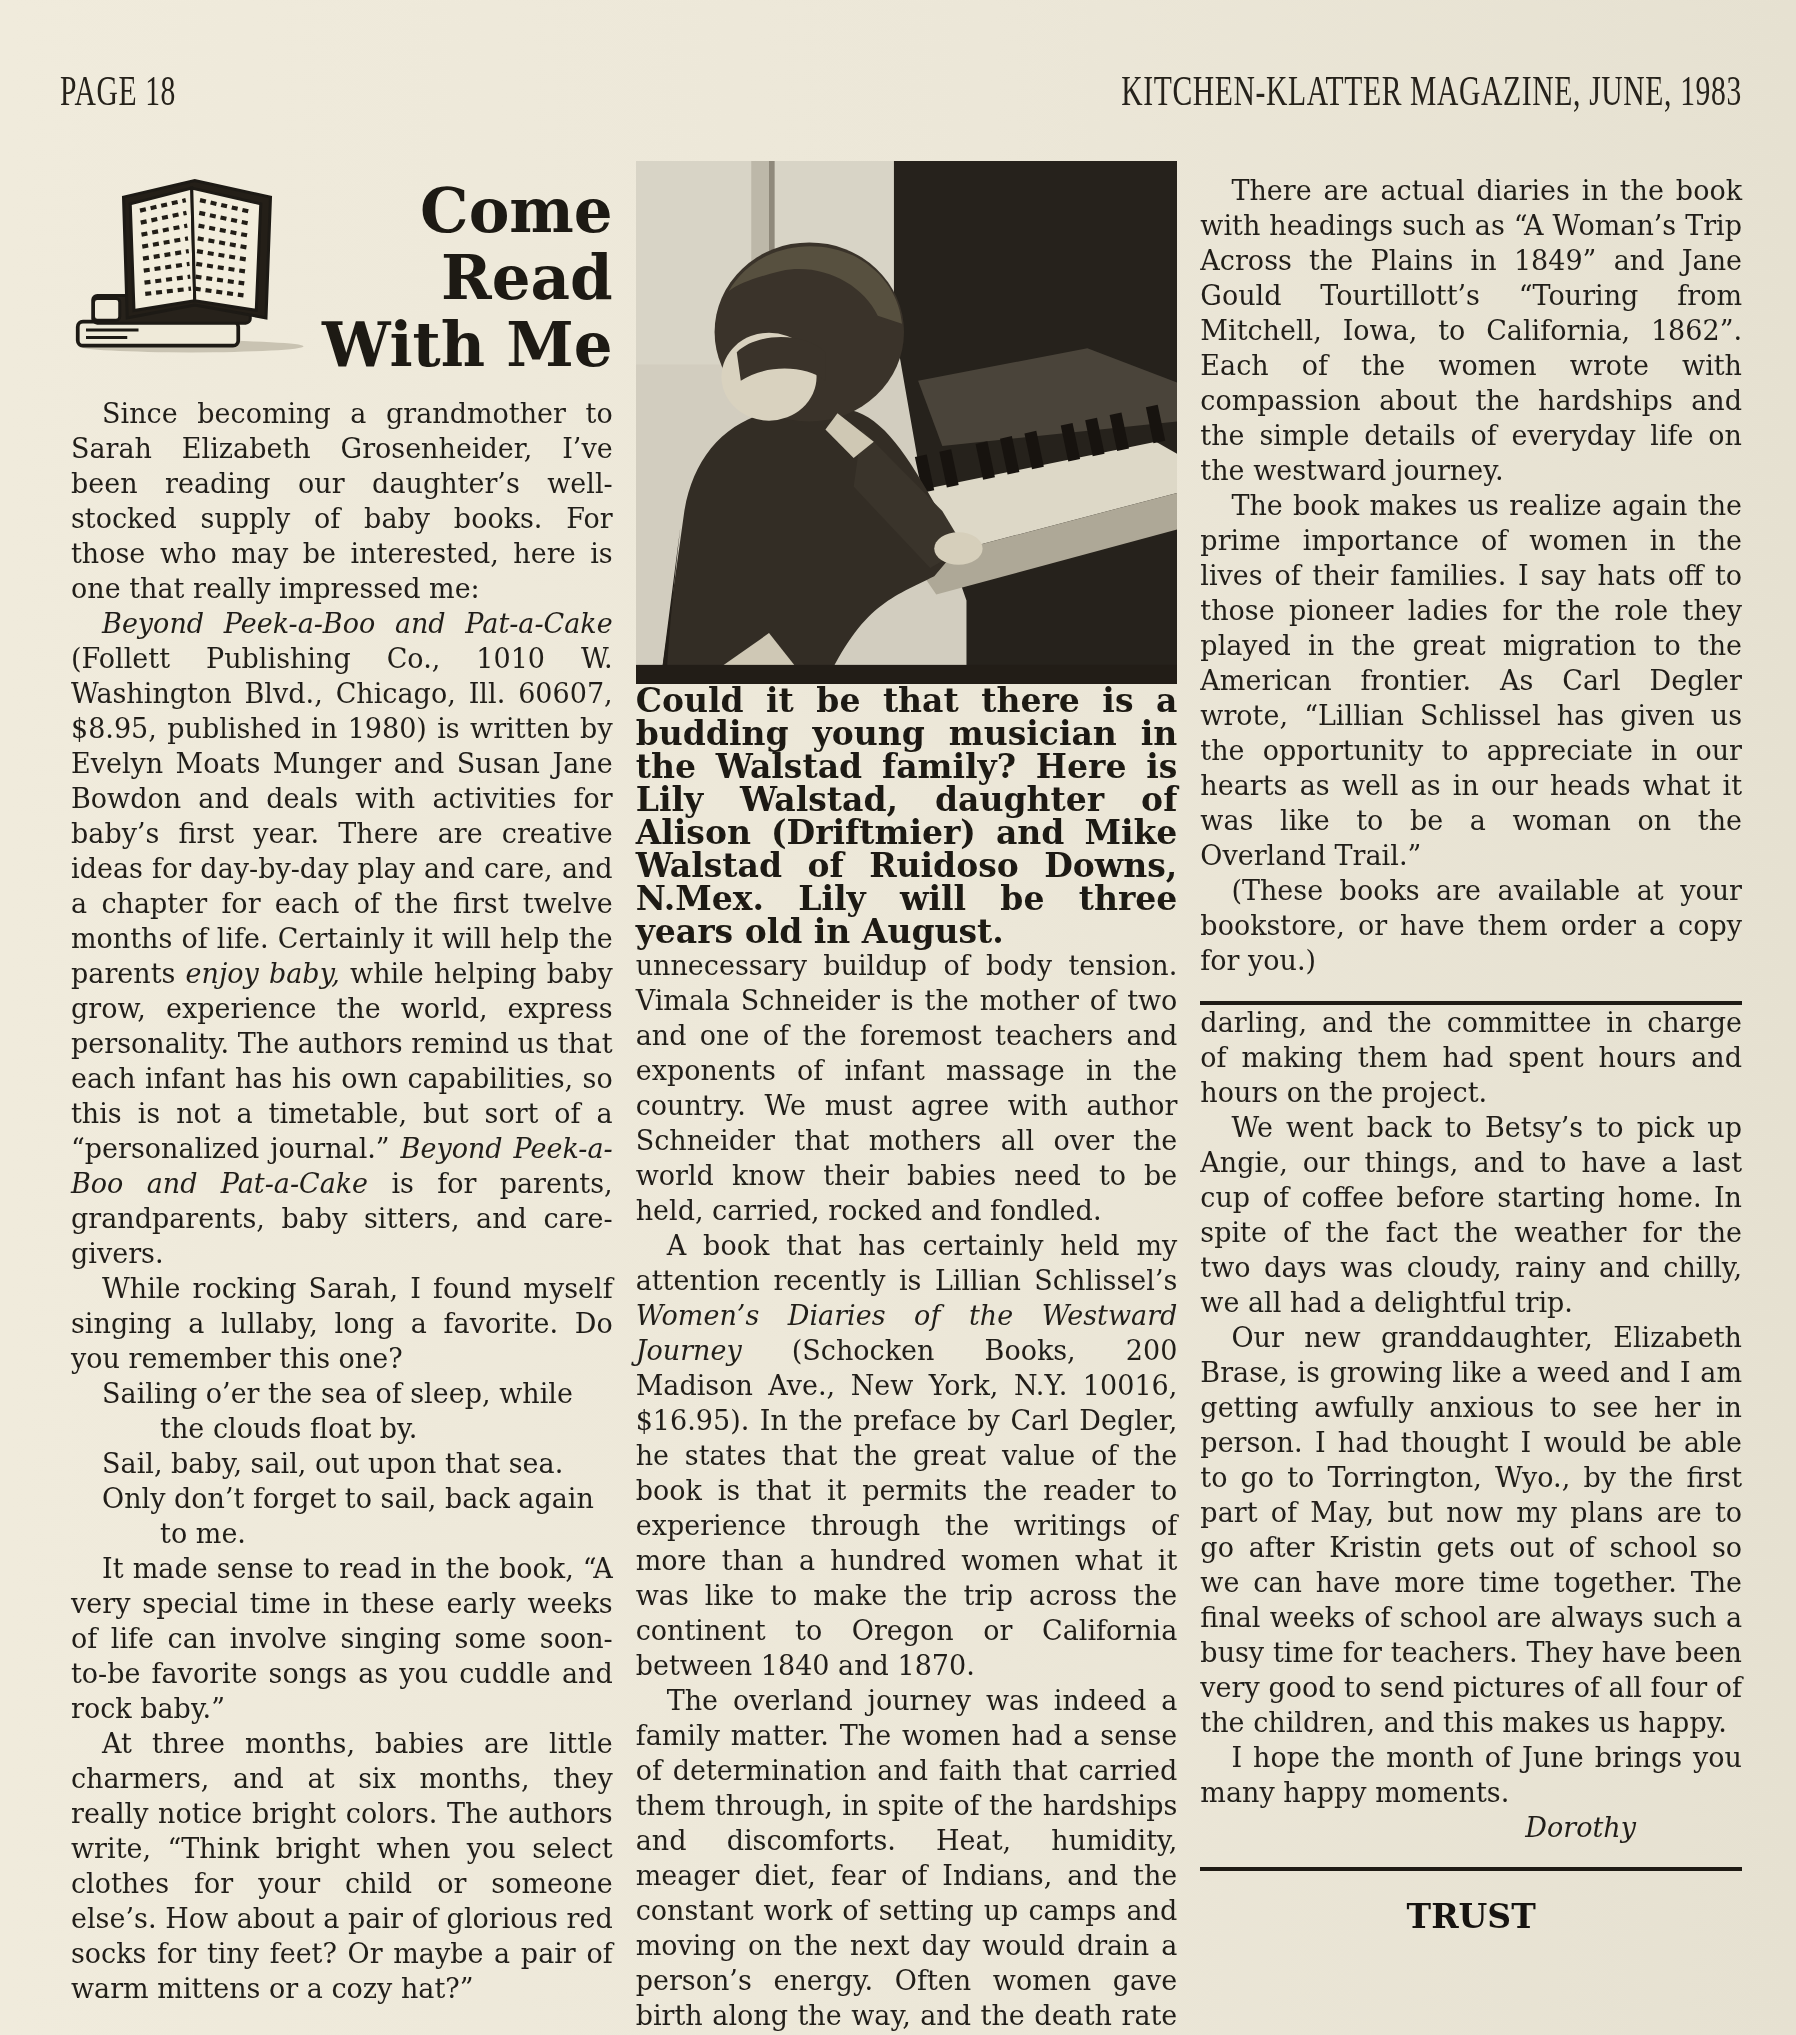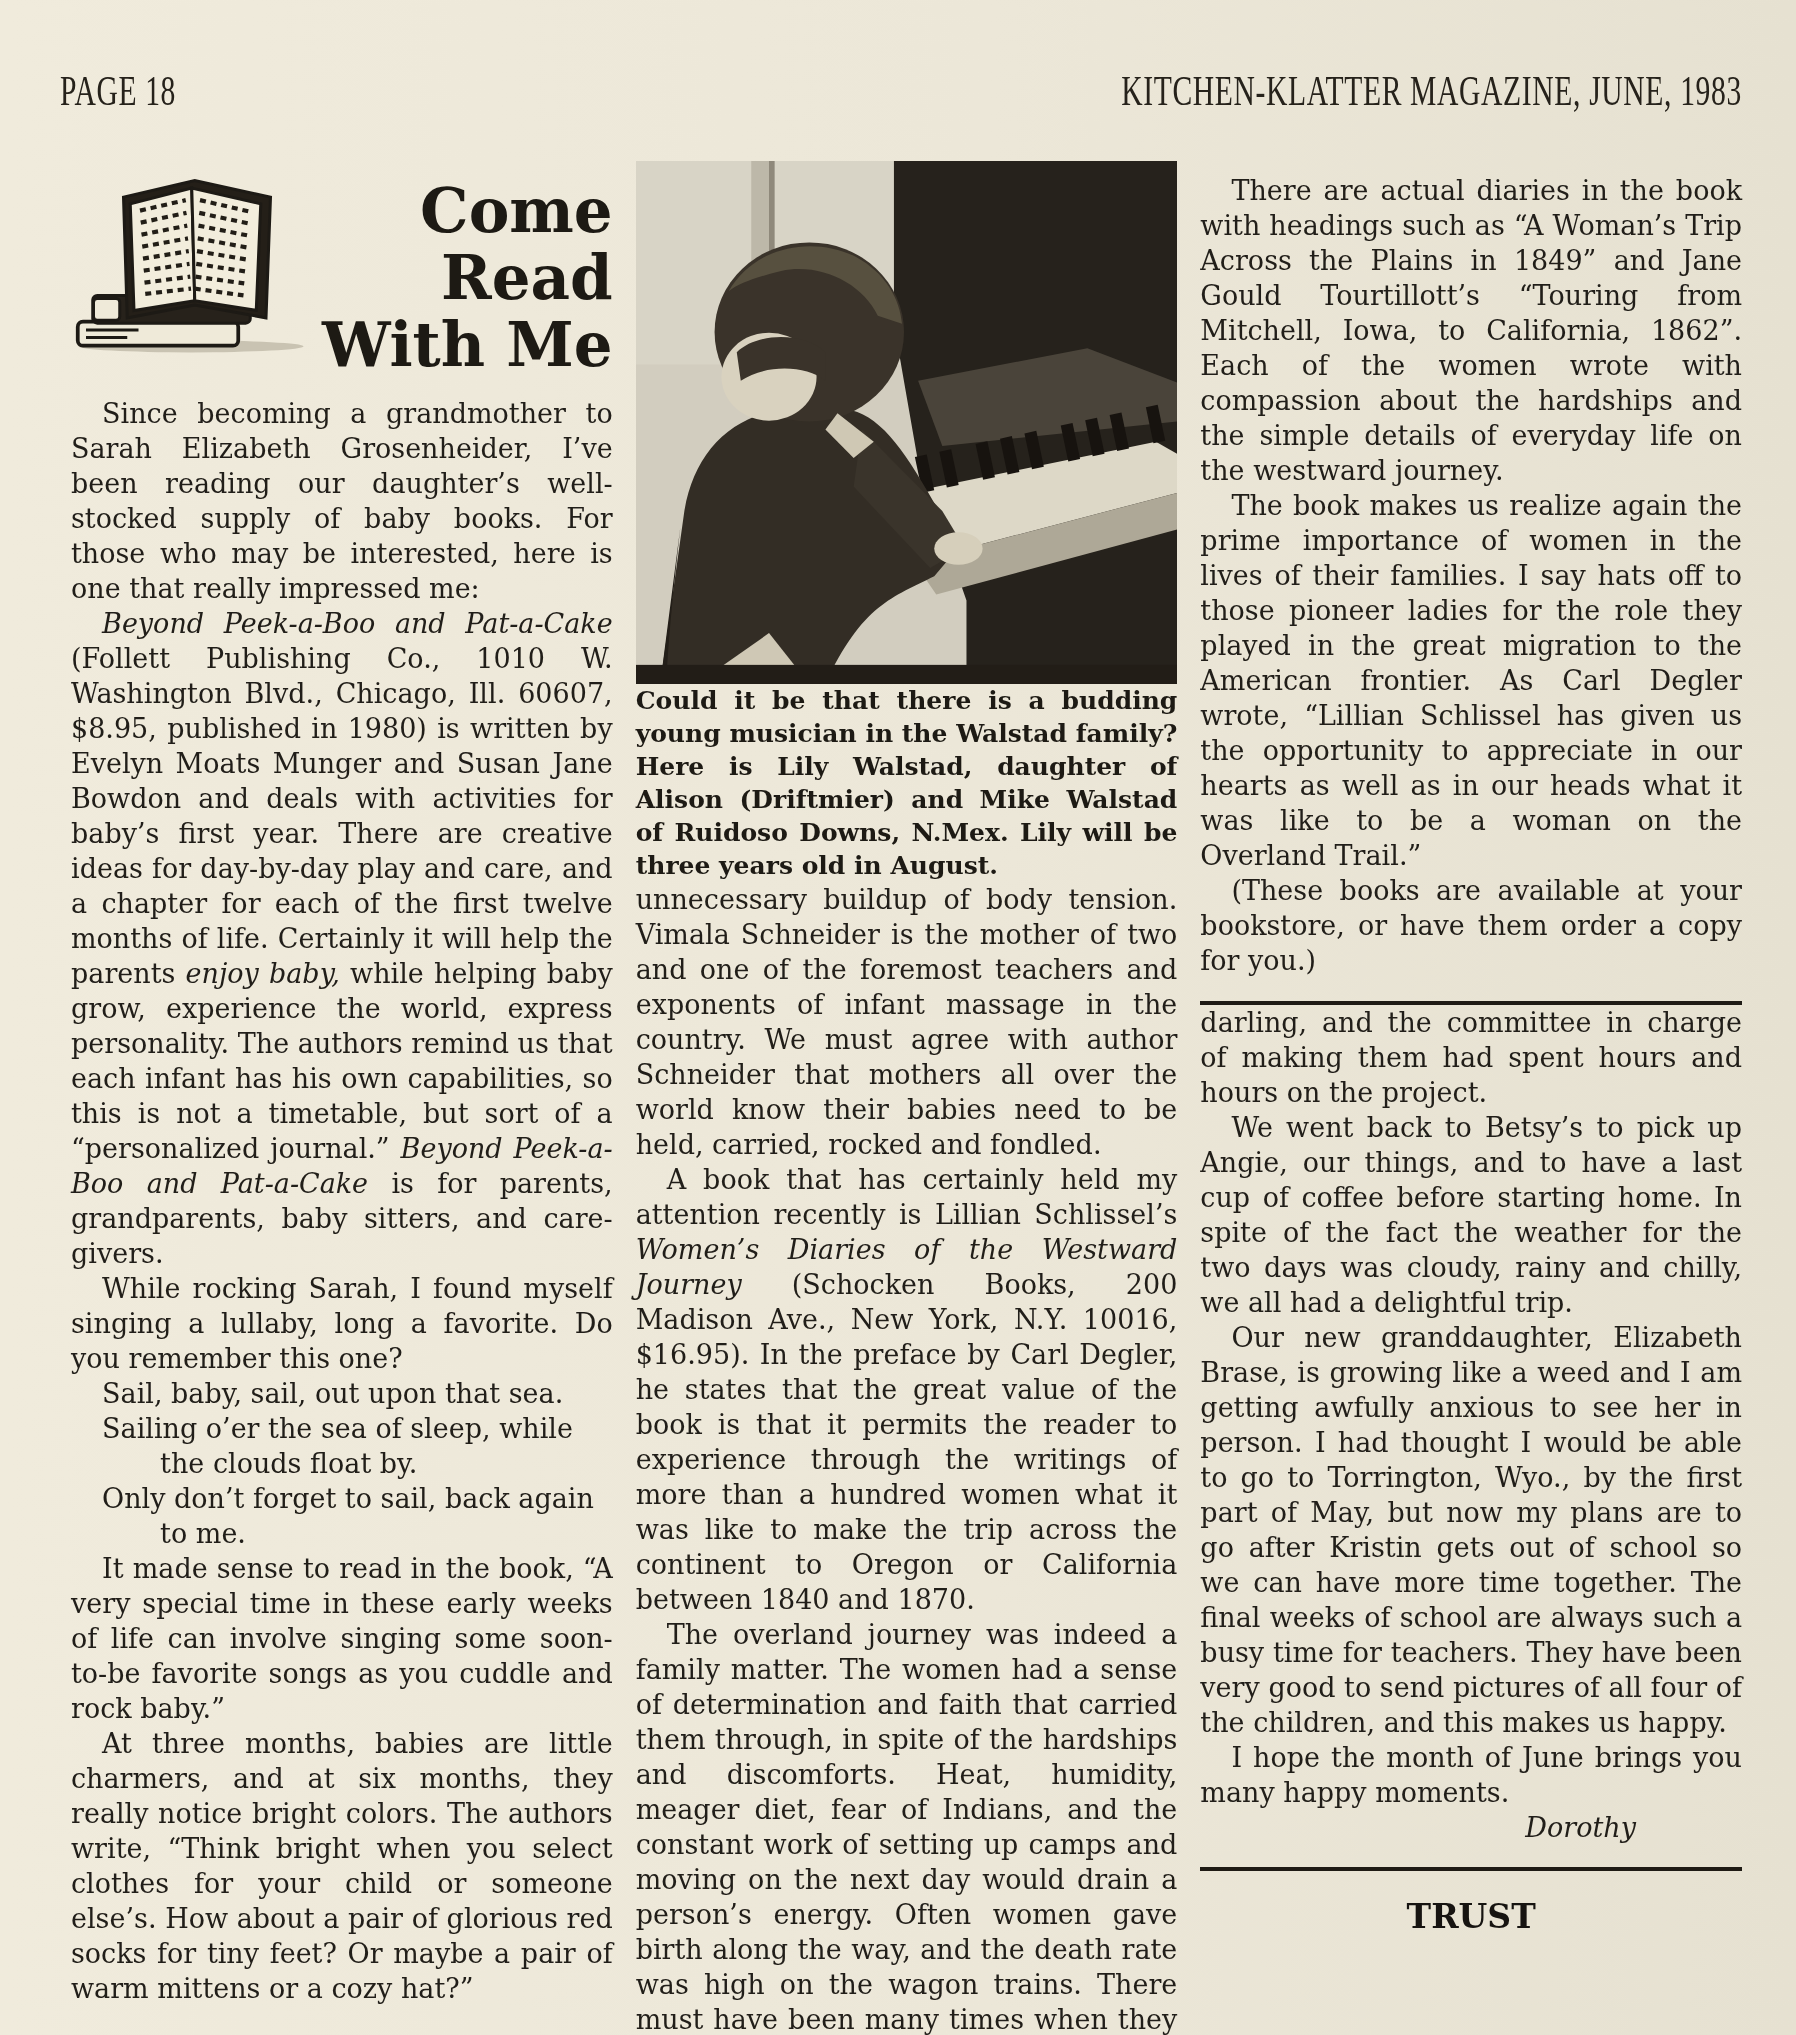--- a/index.html
+++ b/index.html
@@ -36,21 +36,21 @@
   .crwm-title{
     flex:1 1 auto;text-align:right;
     font-weight:bold;font-size:61px;line-height:1.1;
     color:#1d1a14;padding-top:16.3px;
   }
   
   .hang{padding-left:3.3em;text-indent:-2.15em;text-align:left;}
   
   .photo{width:100%;height:523px;display:block;}
   .caption{
-    margin-top:21px;font-weight:bold;font-size:25px;line-height:33px;
+    margin-top:21px;font-weight:bold;font-size:33px;line-height:33px;
     text-align:justify;color:#1d1a14;
   }
   .after-caption{margin-top:37px;}
   
   .rule{border:none;border-top:4.1px solid #1f1b15;margin:22.4px 0 0 0;}
   .dl-heading{
     font-weight:bold;font-size:30px;line-height:1.2;color:#171411;
     margin:24.4px 0 10.2px 0;text-align:left;
   }
   .sign1{padding-left:52%;text-align:left !important;}
@@ -117,22 +117,22 @@
           <div>Come Read</div>
           <div>With Me</div>
         </div>
       </div>
 
       <p class="ind">Since becoming a grandmother to Sarah Elizabeth Grosenheider, I’ve been reading our daughter’s well-stocked supply of baby books. For those who may be interested, here is one that really impressed me:</p>
       <p class="ind"><span class="it">Beyond Peek-a-Boo and Pat-a-Cake</span><span> (Follett Publishing Co., 1010 W. Washington Blvd., Chicago, Ill. 60607, $8.95, published in 1980) is written by Evelyn Moats Munger and Susan Jane Bowdon and deals with activities for baby’s first year. There are creative ideas for day-by-day play and care, and a chapter for each of the first twelve months of life. Certainly it will help the parents </span><span class="it">enjoy baby,</span><span> while helping baby grow, experience the world, express personality. The authors remind us that each infant has his own capabilities, so this is not a timetable, but sort of a “personalized journal.” </span><span class="it">Beyond Peek-a-Boo and Pat-a-Cake</span><span> is for parents, grandparents, baby sitters, and care-givers.</span></p>
       <p class="ind">While rocking Sarah, I found myself singing a lullaby, long a favorite. Do you remember this one?</p>
 
       <div>
+        <div class="hang">Sailing o’er the sea of sleep, while the clouds float by.</div>
         <div class="hang">Sail, baby, sail, out upon that sea.</div>
-        <div class="hang">Sailing o’er the sea of sleep, while the clouds float by.</div>
         <div class="hang">Only don’t forget to sail, back again to me.</div>
       </div>
 
       <p class="ind">It made sense to read in the book, “A very special time in these early weeks of life can involve singing some soon-to-be favorite songs as you cuddle and rock baby.”</p>
       <p class="ind">At three months, babies are little charmers, and at six months, they really notice  bright colors. The authors write, “Think bright when you select clothes for your child or someone else’s. How about a pair of glorious red socks for tiny feet? Or maybe a pair of warm mittens or a cozy hat?”</p>
 
     </div>
 
     <div class="col">
       <svg class="photo" viewBox="0 0 1344 1285" preserveAspectRatio="none" aria-hidden="true">

